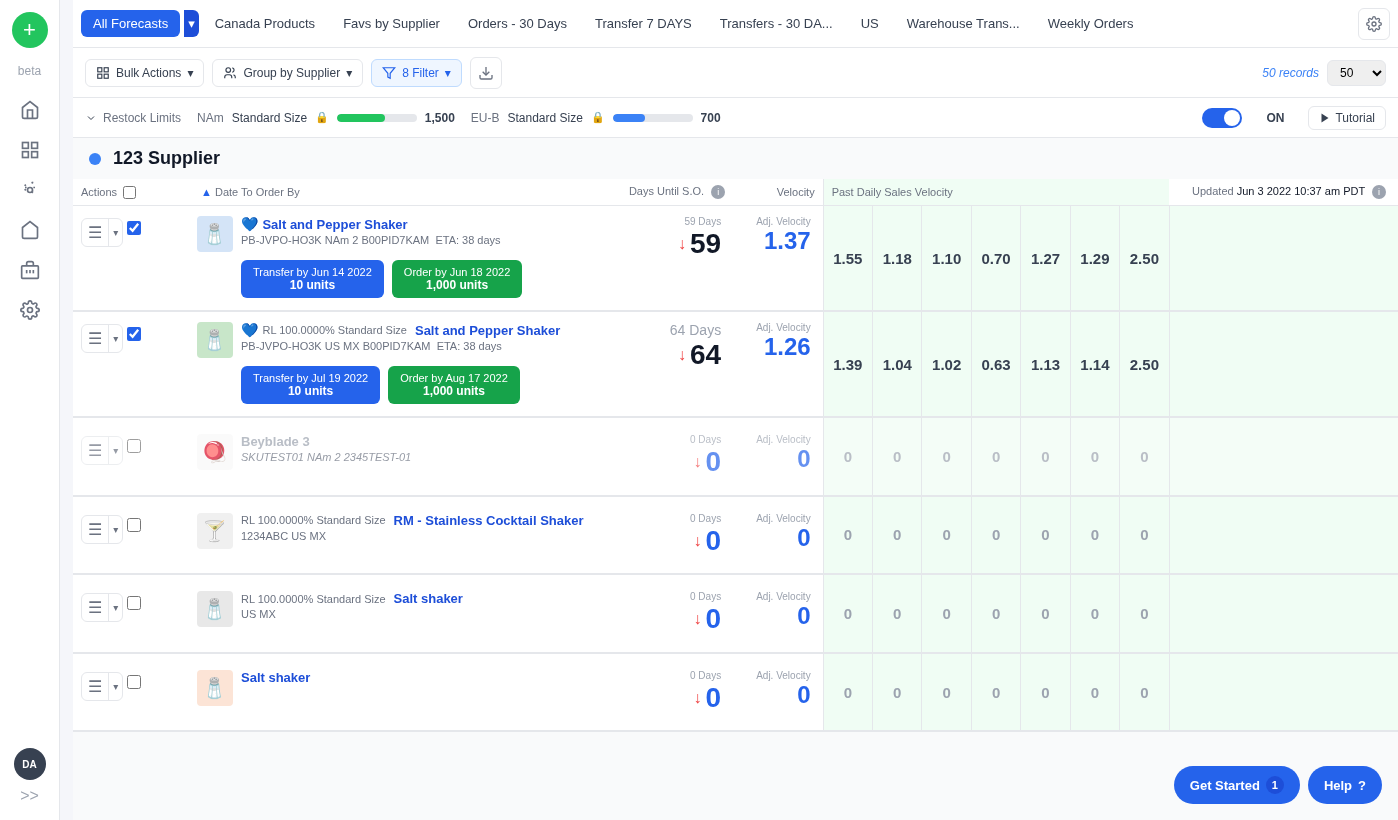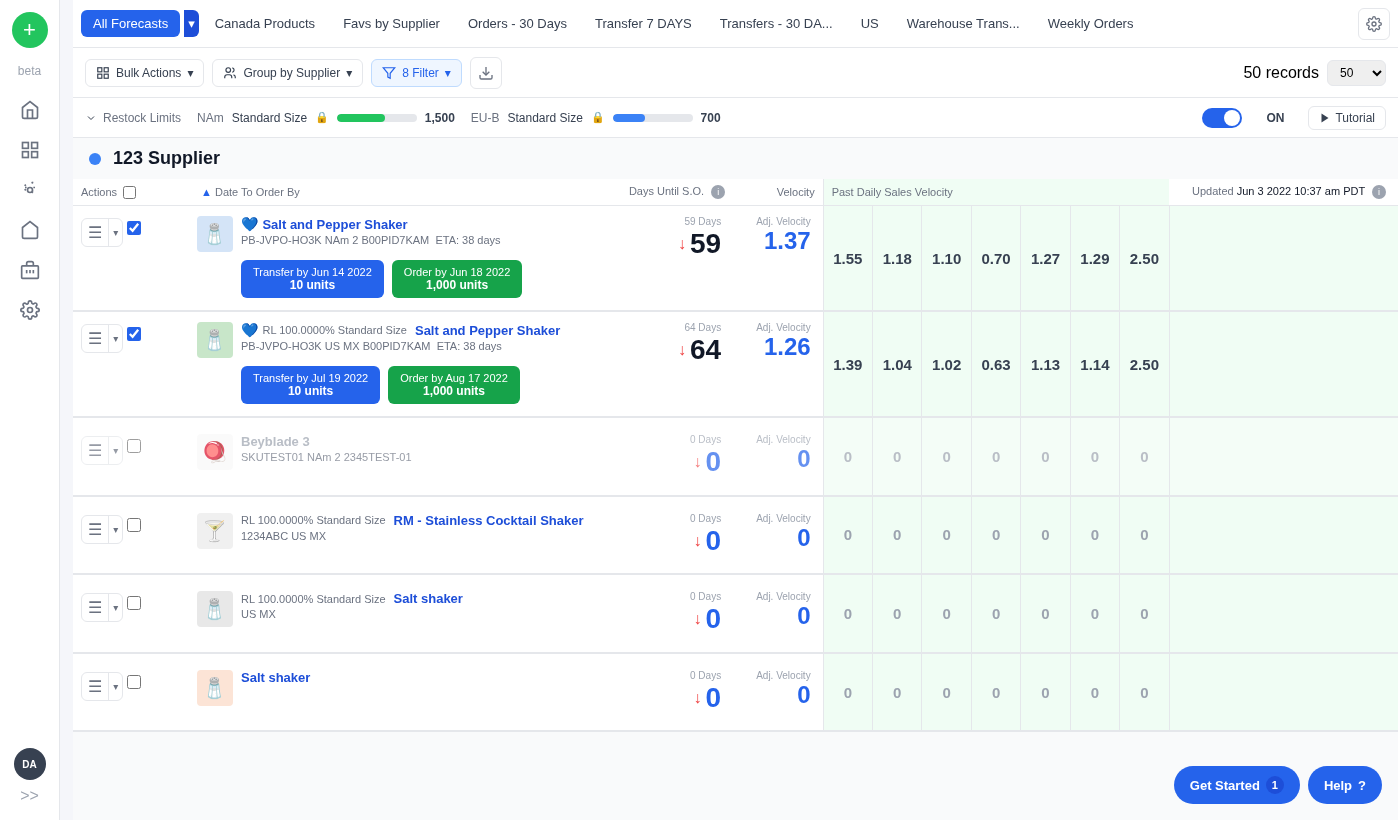--- a/index.html
+++ b/index.html
@@ -49,21 +49,21 @@
       border: 1px solid #e5e7eb; border-radius: 6px; cursor: pointer; font-size: 12px;
       background: #fff; color: #374151; white-space: nowrap;
     }
     .search-box {
       display: flex; align-items: center; border: 1px solid #e5e7eb; border-radius: 6px;
       padding: 4px 8px; flex: 1; max-width: 380px; background: #fff;
     }
     .search-box input { border: none; outline: none; font-size: 12px; flex: 1; color: #374151; background: transparent; }
     .search-btn { background: none; border: none; cursor: pointer; color: #9ca3af; padding: 0 4px; }
     .toolbar-right { margin-left: auto; display: flex; align-items: center; gap: 8px; }
-    .records-info { font-size: 16px; color: #000000; }
+    .records-info { font-size: 12px; color: #3b82f6; font-style: italic; }
     .page-size-select { border: 1px solid #e5e7eb; border-radius: 6px; padding: 4px 8px; font-size: 12px; cursor: pointer; }
     .download-btn { width: 32px; height: 32px; display: flex; align-items: center; justify-content: center; border: 1px solid #e5e7eb; border-radius: 6px; cursor: pointer; color: #6b7280; }
 
     
     .restock-bar {
       background: #fff; border-bottom: 1px solid #e5e7eb;
       display: flex; align-items: center; padding: 6px 12px; gap: 16px; height: 40px;
     }
     .restock-toggle { display: flex; align-items: center; gap: 6px; cursor: pointer; font-size: 12px; color: #374151; }
     .restock-item { display: flex; align-items: center; gap: 8px; font-size: 12px; }
@@ -447,21 +447,21 @@
         </button>
         <button class="order-btn">
           <div style="font-size:11px;">Order by Aug 17 2022</div>
           <div style="font-size:12px; font-weight:700;">1,000 units</div>
         </button>
       </div>
 
       </div>
     </td>
     <td style="text-align:right; padding:10px 12px; vertical-align:top;">
-      <span style="font-size:10px; color:#9ca3af; display:block;">64 Days</span>
+      <span style="font-size:14px; color:#9ca3af; display:block;">64 Days</span>
       <div style="font-size:28px; font-weight:700; color:#111827; display:flex; align-items:center; justify-content:flex-end; gap:4px; line-height:1.2;">
         <span style="color:#ef4444; font-size:16px;">↓</span>
         <span>64</span>
       </div>
     </td>
     <td style="text-align:right; padding:10px 12px; vertical-align:top;">
       <span style="font-size:10px; color:#9ca3af; display:block;">Adj. Velocity</span>
       <div style="font-size:24px; font-weight:700; color:#2563eb; line-height:1.2;">1.26</div>
     </td>
 
@@ -492,21 +492,21 @@
       </div>
     </td>
     <td style="padding:0; vertical-align:top;">
       <div style="padding:16px 8px 4px 4px;">
         <div style="display:flex; align-items:flex-start; gap:8px;">
           <div style="width:36px; height:36px; background:#f9f9f9; border-radius:4px; display:flex; align-items:center; justify-content:center; font-size:20px; flex-shrink:0;">🪀</div>
           <div style="flex:1;">
             <div style="display:flex; align-items:center; gap:4px; flex-wrap:wrap;">
               <a href="#" style="font-size:13px; font-weight:600; color:#9ca3af; text-decoration:none;">Beyblade 3</a>
             </div>
-            <div style="font-size:11px; color:#6b7280; margin-top:2px;">SKUTEST01  NAm 2  2345TEST-01</div>
+            <div style="font-size:11px; color:#6b7280; margin-top:2px;font-style:italic;">SKUTEST01  NAm 2  2345TEST-01</div>
           </div>
         </div>
 
       </div>
     </td>
     <td style="text-align:right; padding:16px 12px; vertical-align:top;">
       <span style="font-size:10px; color:#9ca3af; display:block;">0 Days</span>
       <div style="font-size:28px; font-weight:700; color:#2563eb; display:flex; align-items:center; justify-content:flex-end; gap:4px; line-height:1.2;">
         <span style="color:#ef4444; font-size:16px;">↓</span>
         <span>0</span>

